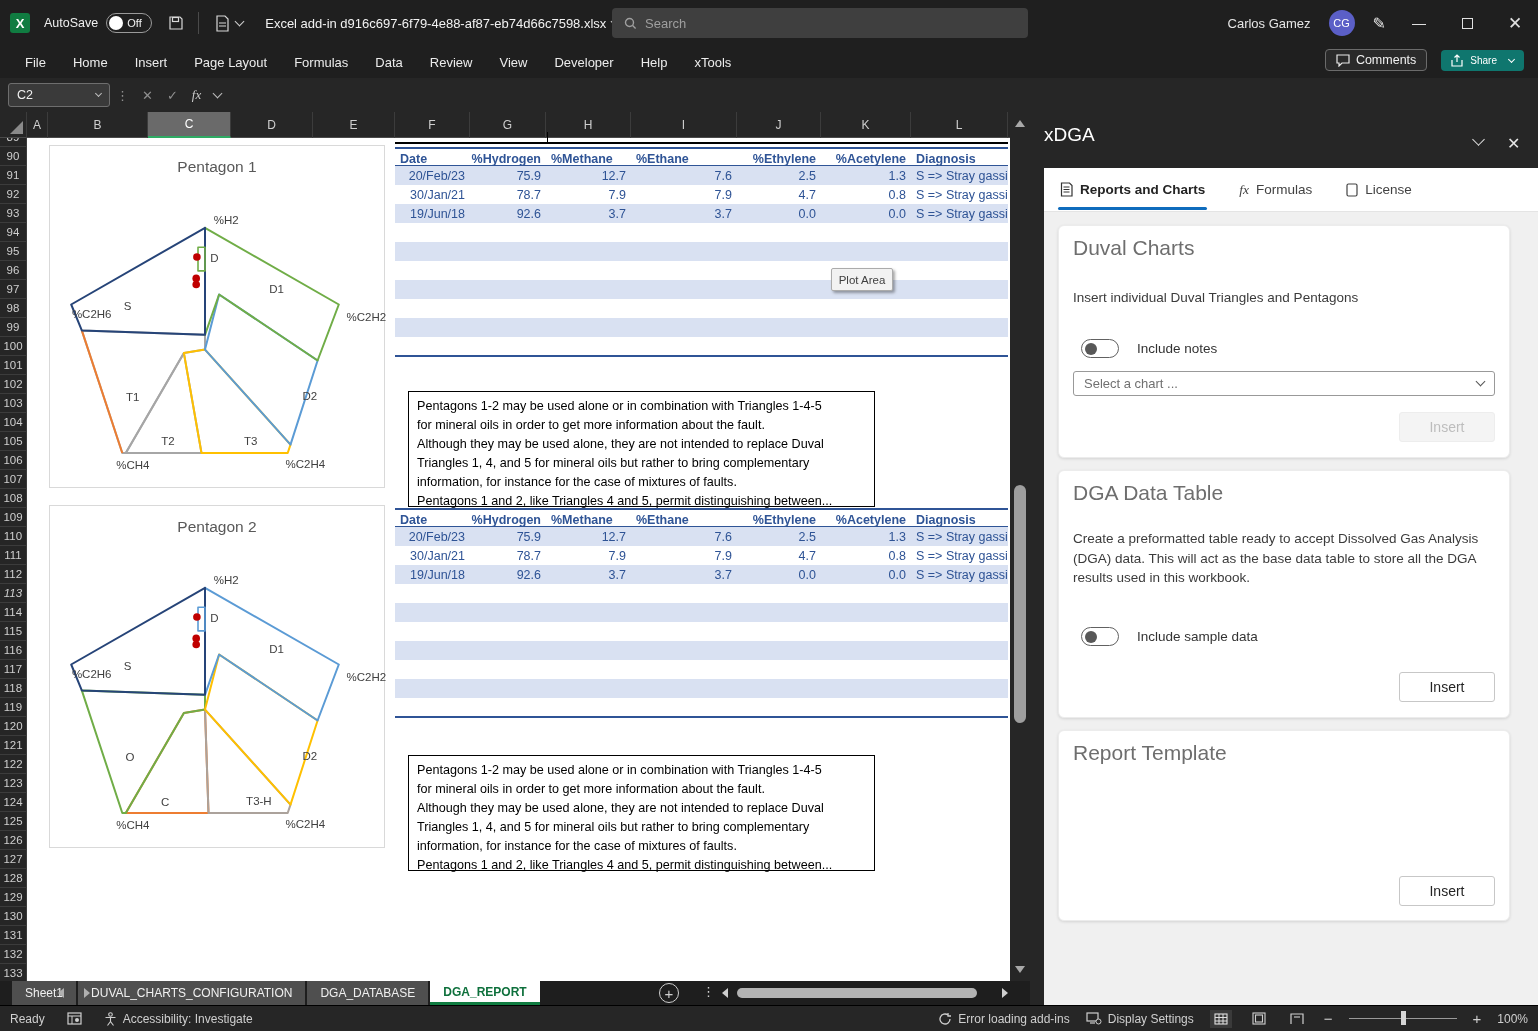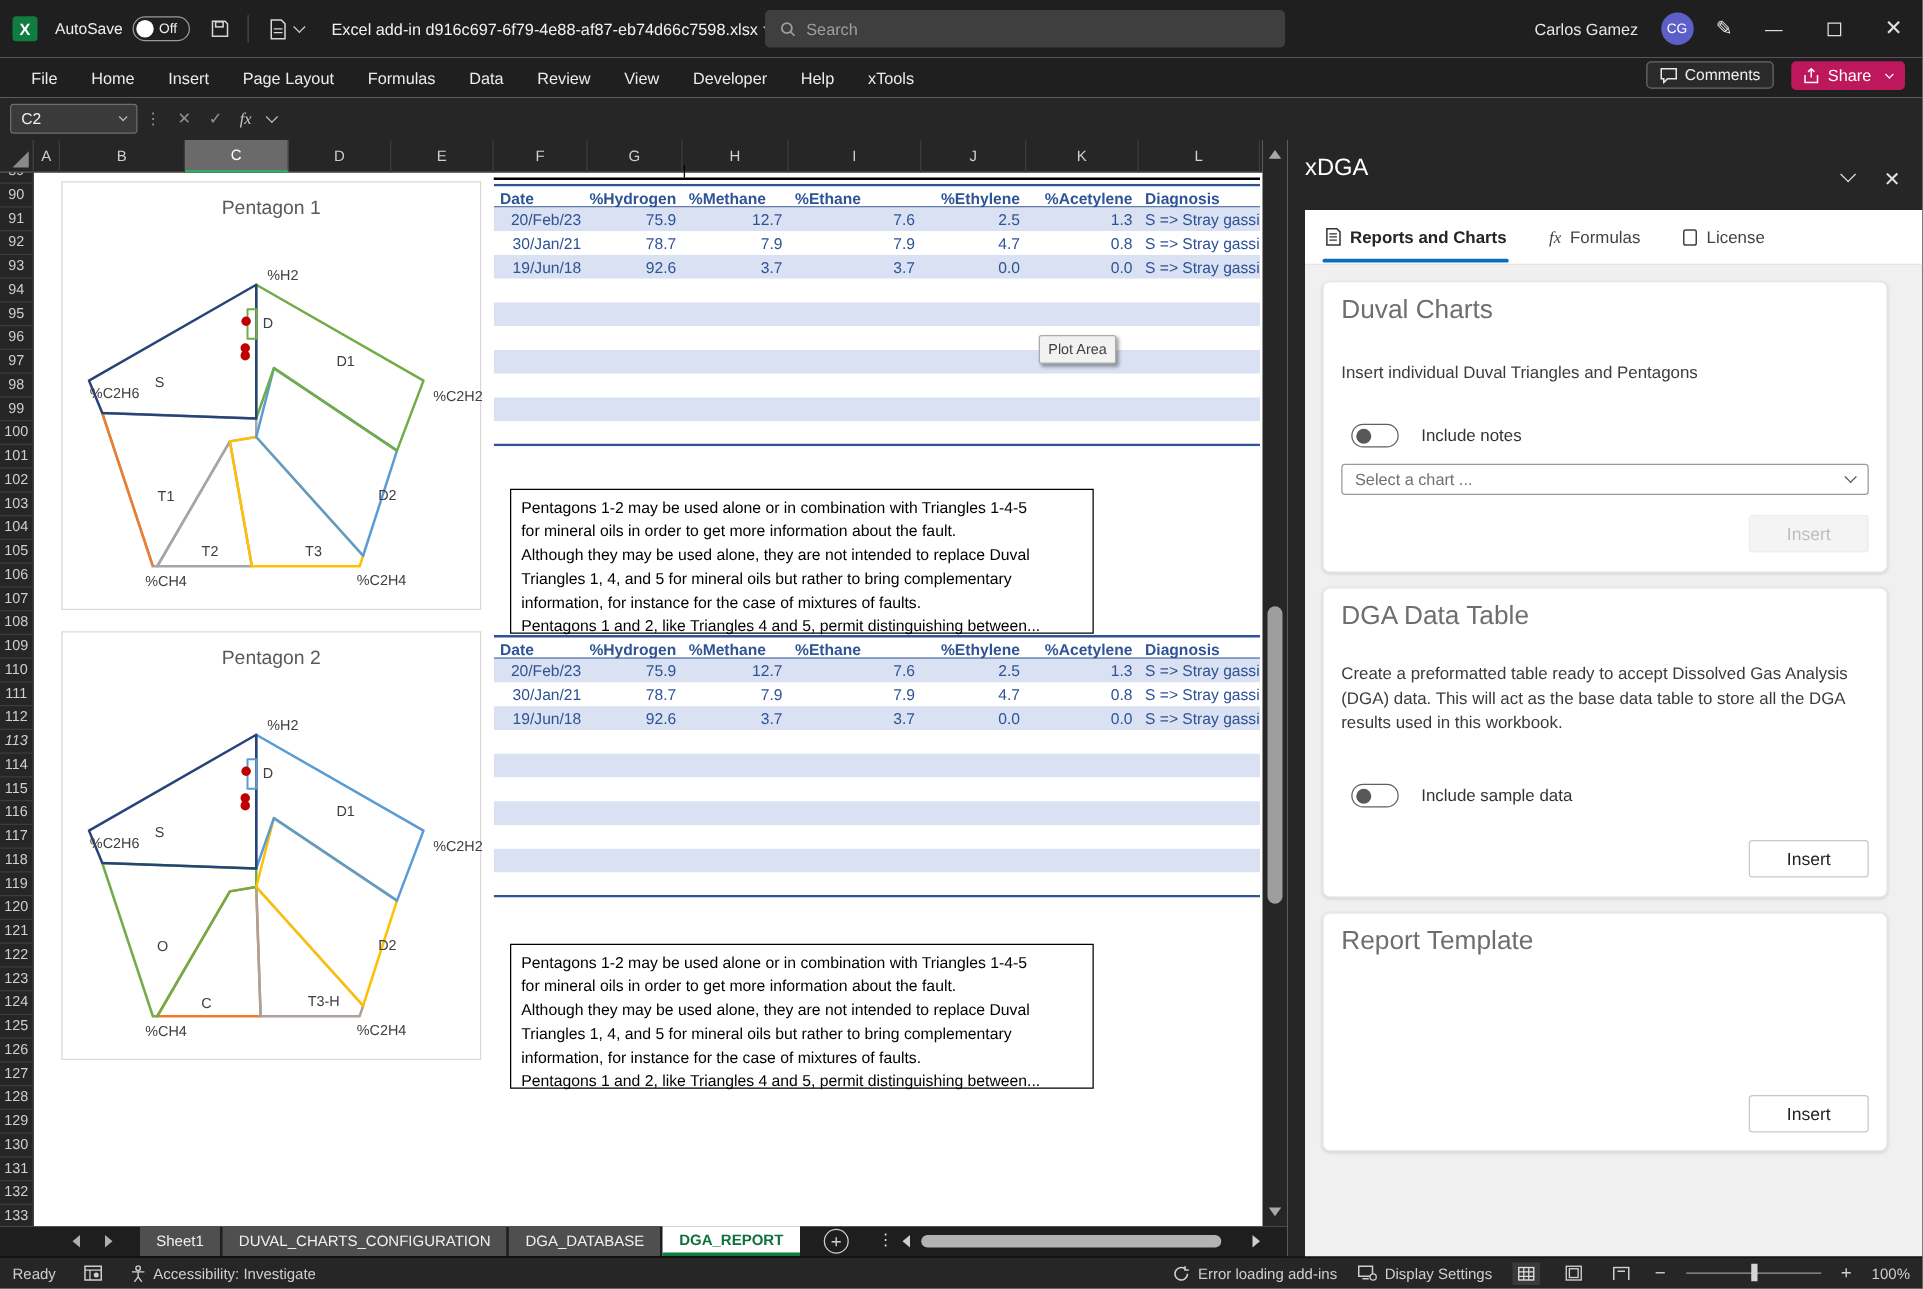--- a/index.html
+++ b/index.html
@@ -21,23 +21,23 @@
   #filename{margin-left:22px;font-size:13px;color:#f2f2f2;white-space:nowrap;}
   #searchbox{left:612px;top:8px;width:416px;height:30px;background:#3f3f3f;border-radius:4px;display:flex;align-items:center;padding-left:12px;color:#9f9f9f;font-size:13px;gap:8px;}
   #tb-right{right:8px;top:0;height:46px;display:flex;align-items:center;gap:18px;color:#e6e6e6;font-size:13px;}
   .avatar{width:26px;height:26px;border-radius:50%;background:#5B5FC7;color:#fff;font-size:11px;display:flex;align-items:center;justify-content:center;}
   .winbtn{width:30px;height:30px;display:flex;align-items:center;justify-content:center;color:#e0e0e0;font-size:14px;}
   .maxbox{width:11px;height:11px;border:1.2px solid #e0e0e0;}
 
   
   #ribbonrow{left:0;top:46px;width:1538px;height:32px;background:#1f1f1f;display:flex;align-items:center;}
   #ribbon-tabs{display:flex;gap:27px;padding-left:25px;font-size:13px;color:#ececec;white-space:nowrap;}
-  #ribbon-right{position:absolute;right:14px;top:49px;display:flex;gap:14px;align-items:flex-start;}
+  #ribbon-right{position:absolute;right:14px;top:49px;display:flex;gap:14px;align-items:flex-end;}
   .cmtbtn{border:1px solid #6b6b6b;border-radius:4px;color:#f0f0f0;font-size:12.5px;padding:3px 10px;display:flex;gap:6px;align-items:center;background:#2a2a2a;}
-  .sharebtn{background:#be185d;border-radius:4px;color:#fff;font-size:13px;padding:4px 10px;display:flex;gap:6px;align-items:center;}
+  .sharebtn{background:#0f766e;border-radius:4px;color:#fff;font-size:10px;padding:4px 10px;display:flex;gap:6px;align-items:center;}
 
   
   #formulabar{left:0;top:78px;width:1538px;height:34px;background:#262626;display:flex;align-items:center;}
   #namebox{margin-left:8px;width:102px;height:24px;background:#3a3a3a;border:1px solid #6e6e6e;border-radius:3px;color:#f0f0f0;font-size:12.5px;display:flex;align-items:center;padding:0 8px;justify-content:space-between;}
   .fdots{color:#8f8f8f;margin:0 6px;font-size:13px;}
   .fbtn{color:#8f8f8f;font-size:13px;margin:0 7px;}
   .fx{font-style:italic;font-family:"Liberation Serif","DejaVu Serif",serif;color:#c9c9c9;}
   #finput{flex:1;height:24px;background:#3a3a3a;border:1px solid #6e6e6e;border-radius:3px;margin:0 10px 0 8px;color:#f2f2f2;font-size:12.5px;display:flex;align-items:center;padding:0 10px;}
 
   
@@ -71,21 +71,21 @@
 
   
   #vscroll{left:1010px;top:112px;width:20px;height:869px;background:#262626;}
   #vthumb{position:absolute;left:4px;top:373px;width:12px;height:238px;background:#9e9e9e;border-radius:6px;}
   .tri-up{width:0;height:0;border-left:5px solid transparent;border-right:5px solid transparent;border-bottom:7px solid #a8a8a8;position:absolute;left:5px;top:8px;}
   .tri-dn{width:0;height:0;border-left:5px solid transparent;border-right:5px solid transparent;border-top:7px solid #a8a8a8;position:absolute;left:5px;bottom:8px;}
 
   
   #tabbar{left:0;top:981px;width:1030px;height:24px;background:#1e1e1e;display:flex;align-items:stretch;}
   .navarr{width:0;height:0;border-top:5px solid transparent;border-bottom:5px solid transparent;position:absolute;top:7px;}
-  #tabs{display:flex;margin-left:100px;padding-left:12px;}
+  #tabs{display:flex;padding-left:12px;}
   .stab{display:flex;align-items:center;padding:0 13px;font-size:12px;background:#4f4f4f;color:#f0f0f0;margin-right:2px;}
   .stab.active{background:#fff;color:#0E703C;font-weight:bold;border-bottom:3px solid #107C41;}
   #plusbtn{position:absolute;left:659px;top:2px;width:20px;height:20px;border:1.4px solid #cfcfcf;border-radius:50%;color:#cfcfcf;font-size:15px;display:flex;align-items:center;justify-content:center;}
   #tabdots{position:absolute;left:702px;top:3px;color:#cfcfcf;font-size:13px;}
   #hscroll{position:absolute;left:722px;top:2px;width:290px;height:20px;display:flex;align-items:center;}
   #hthumb{position:absolute;left:15px;width:240px;height:10px;background:#b3b3b3;border-radius:5px;}
 
   
   #statusbar{left:0;top:1005px;width:1538px;height:26px;background:#262626;color:#cfcfcf;font-size:12px;display:flex;align-items:center;border-top:1px solid #000;}
   .st-item{display:flex;align-items:center;gap:6px;margin-right:22px;white-space:nowrap;}

